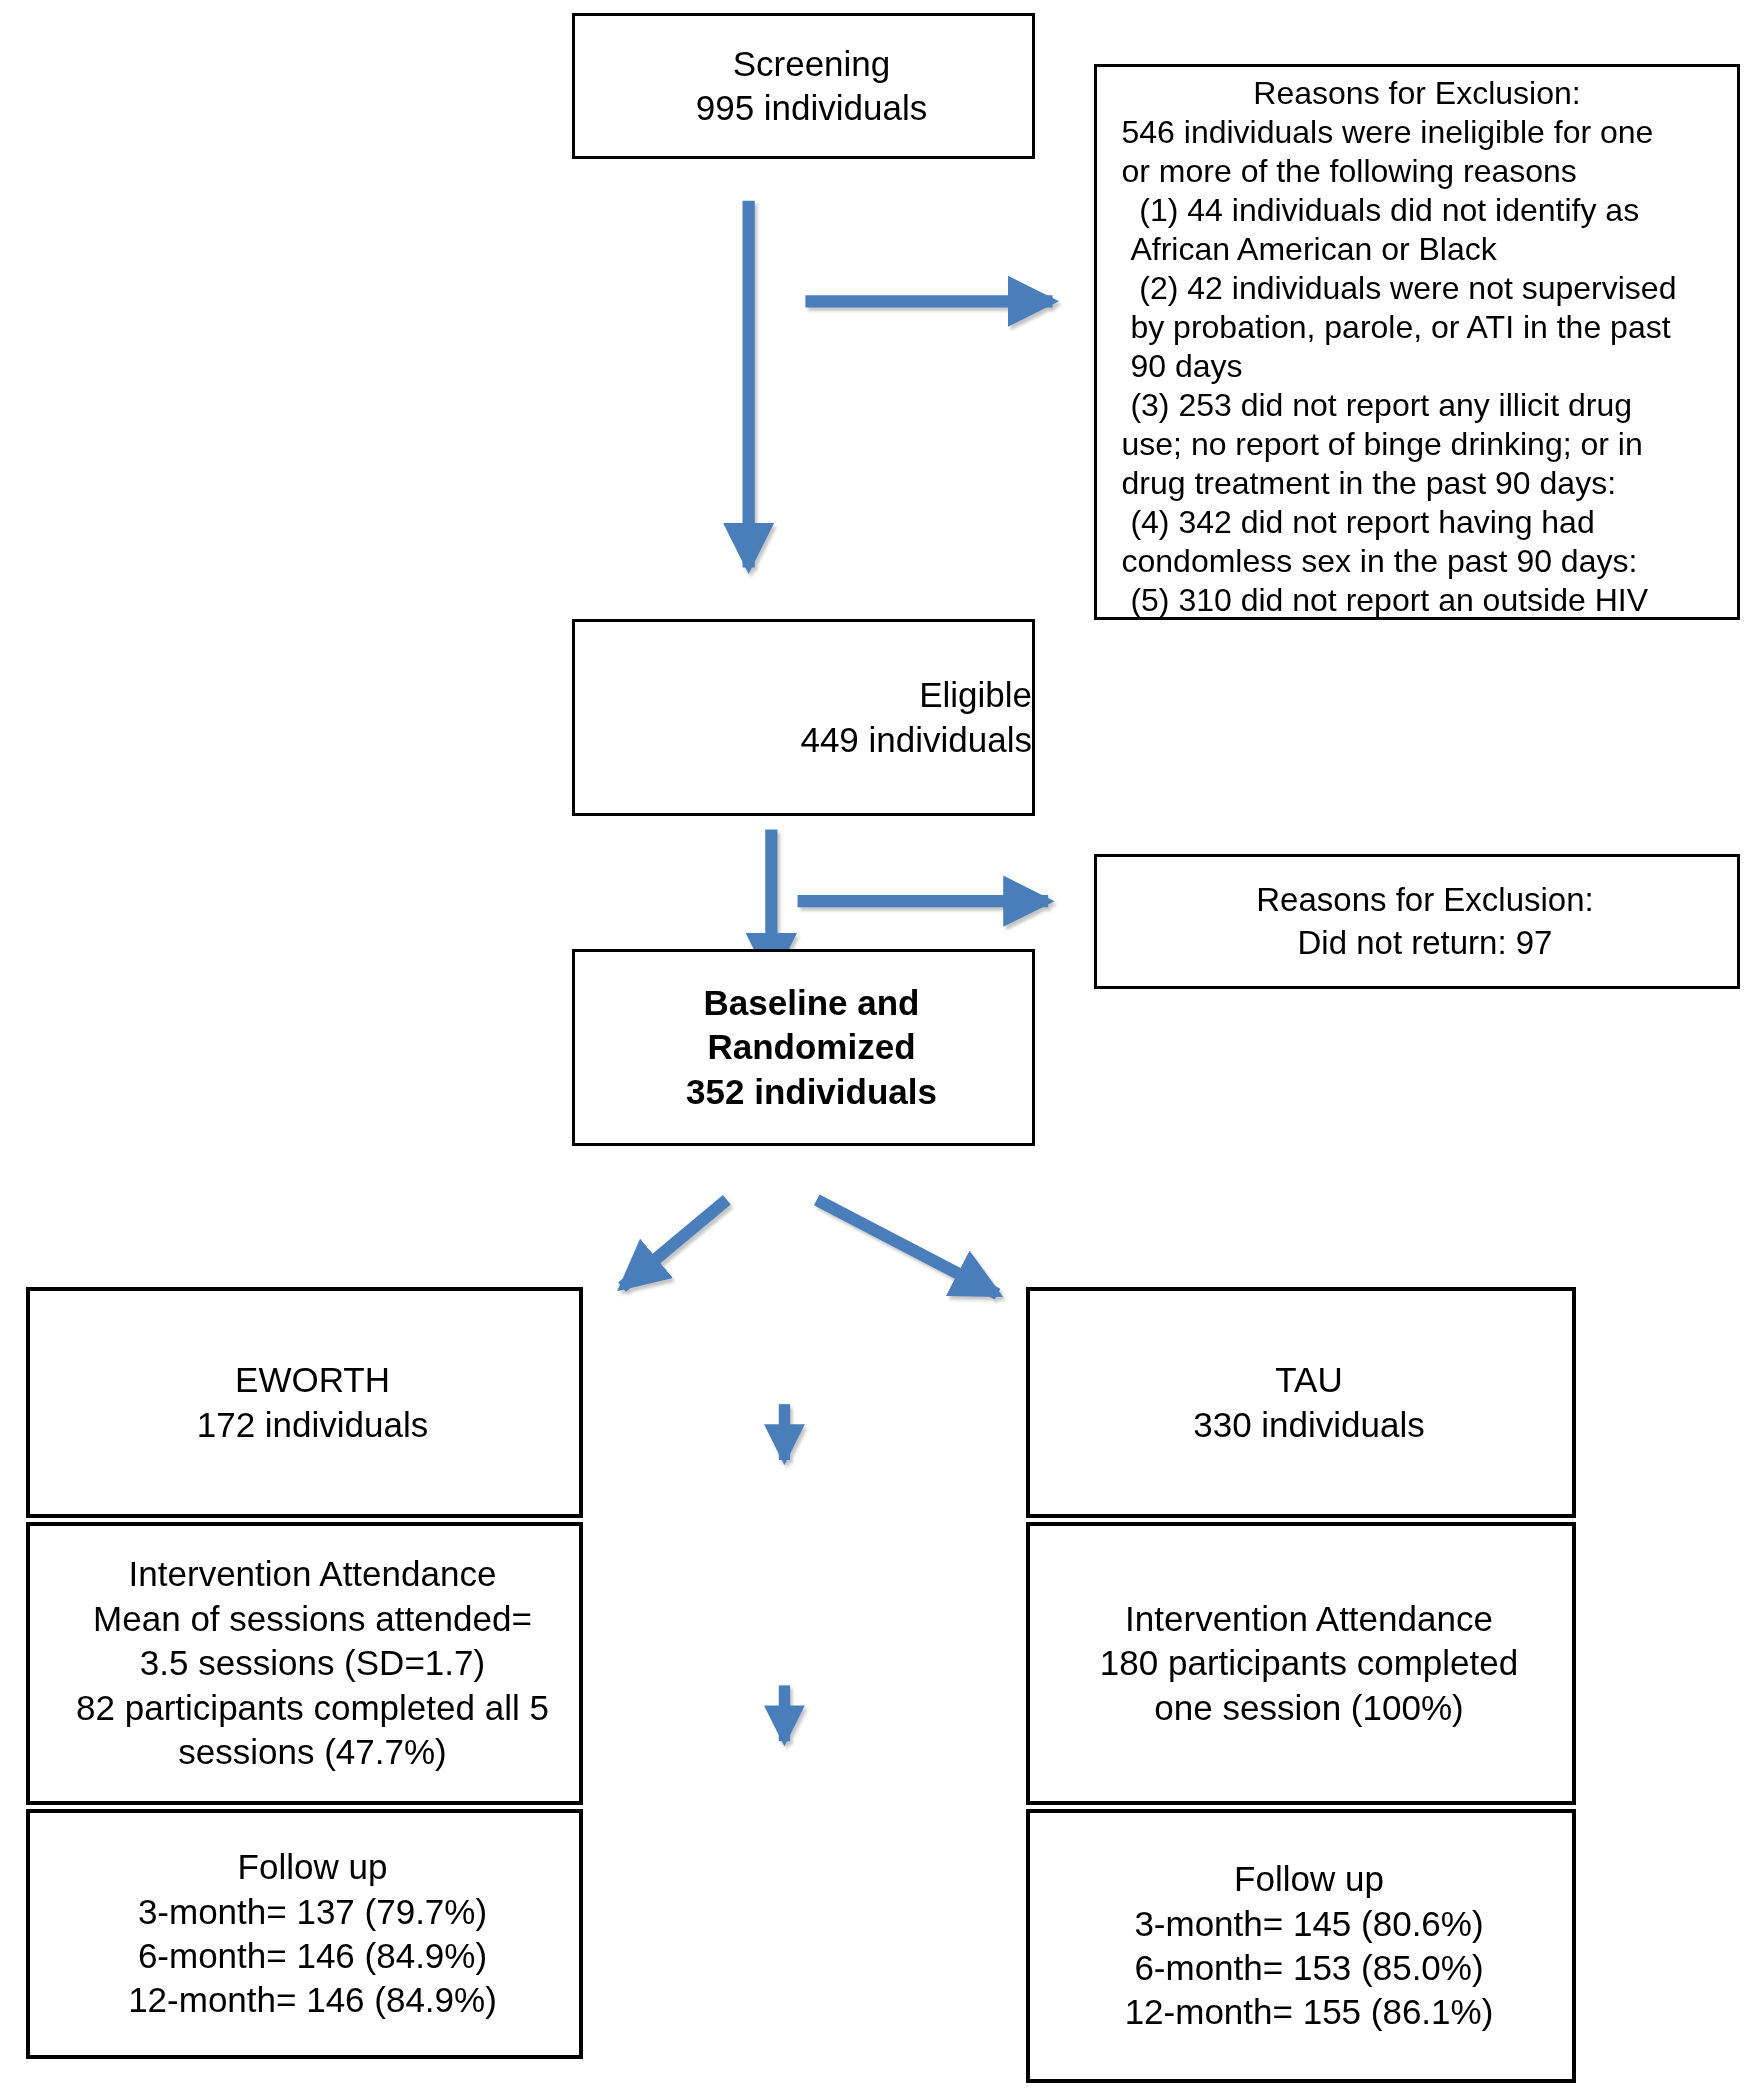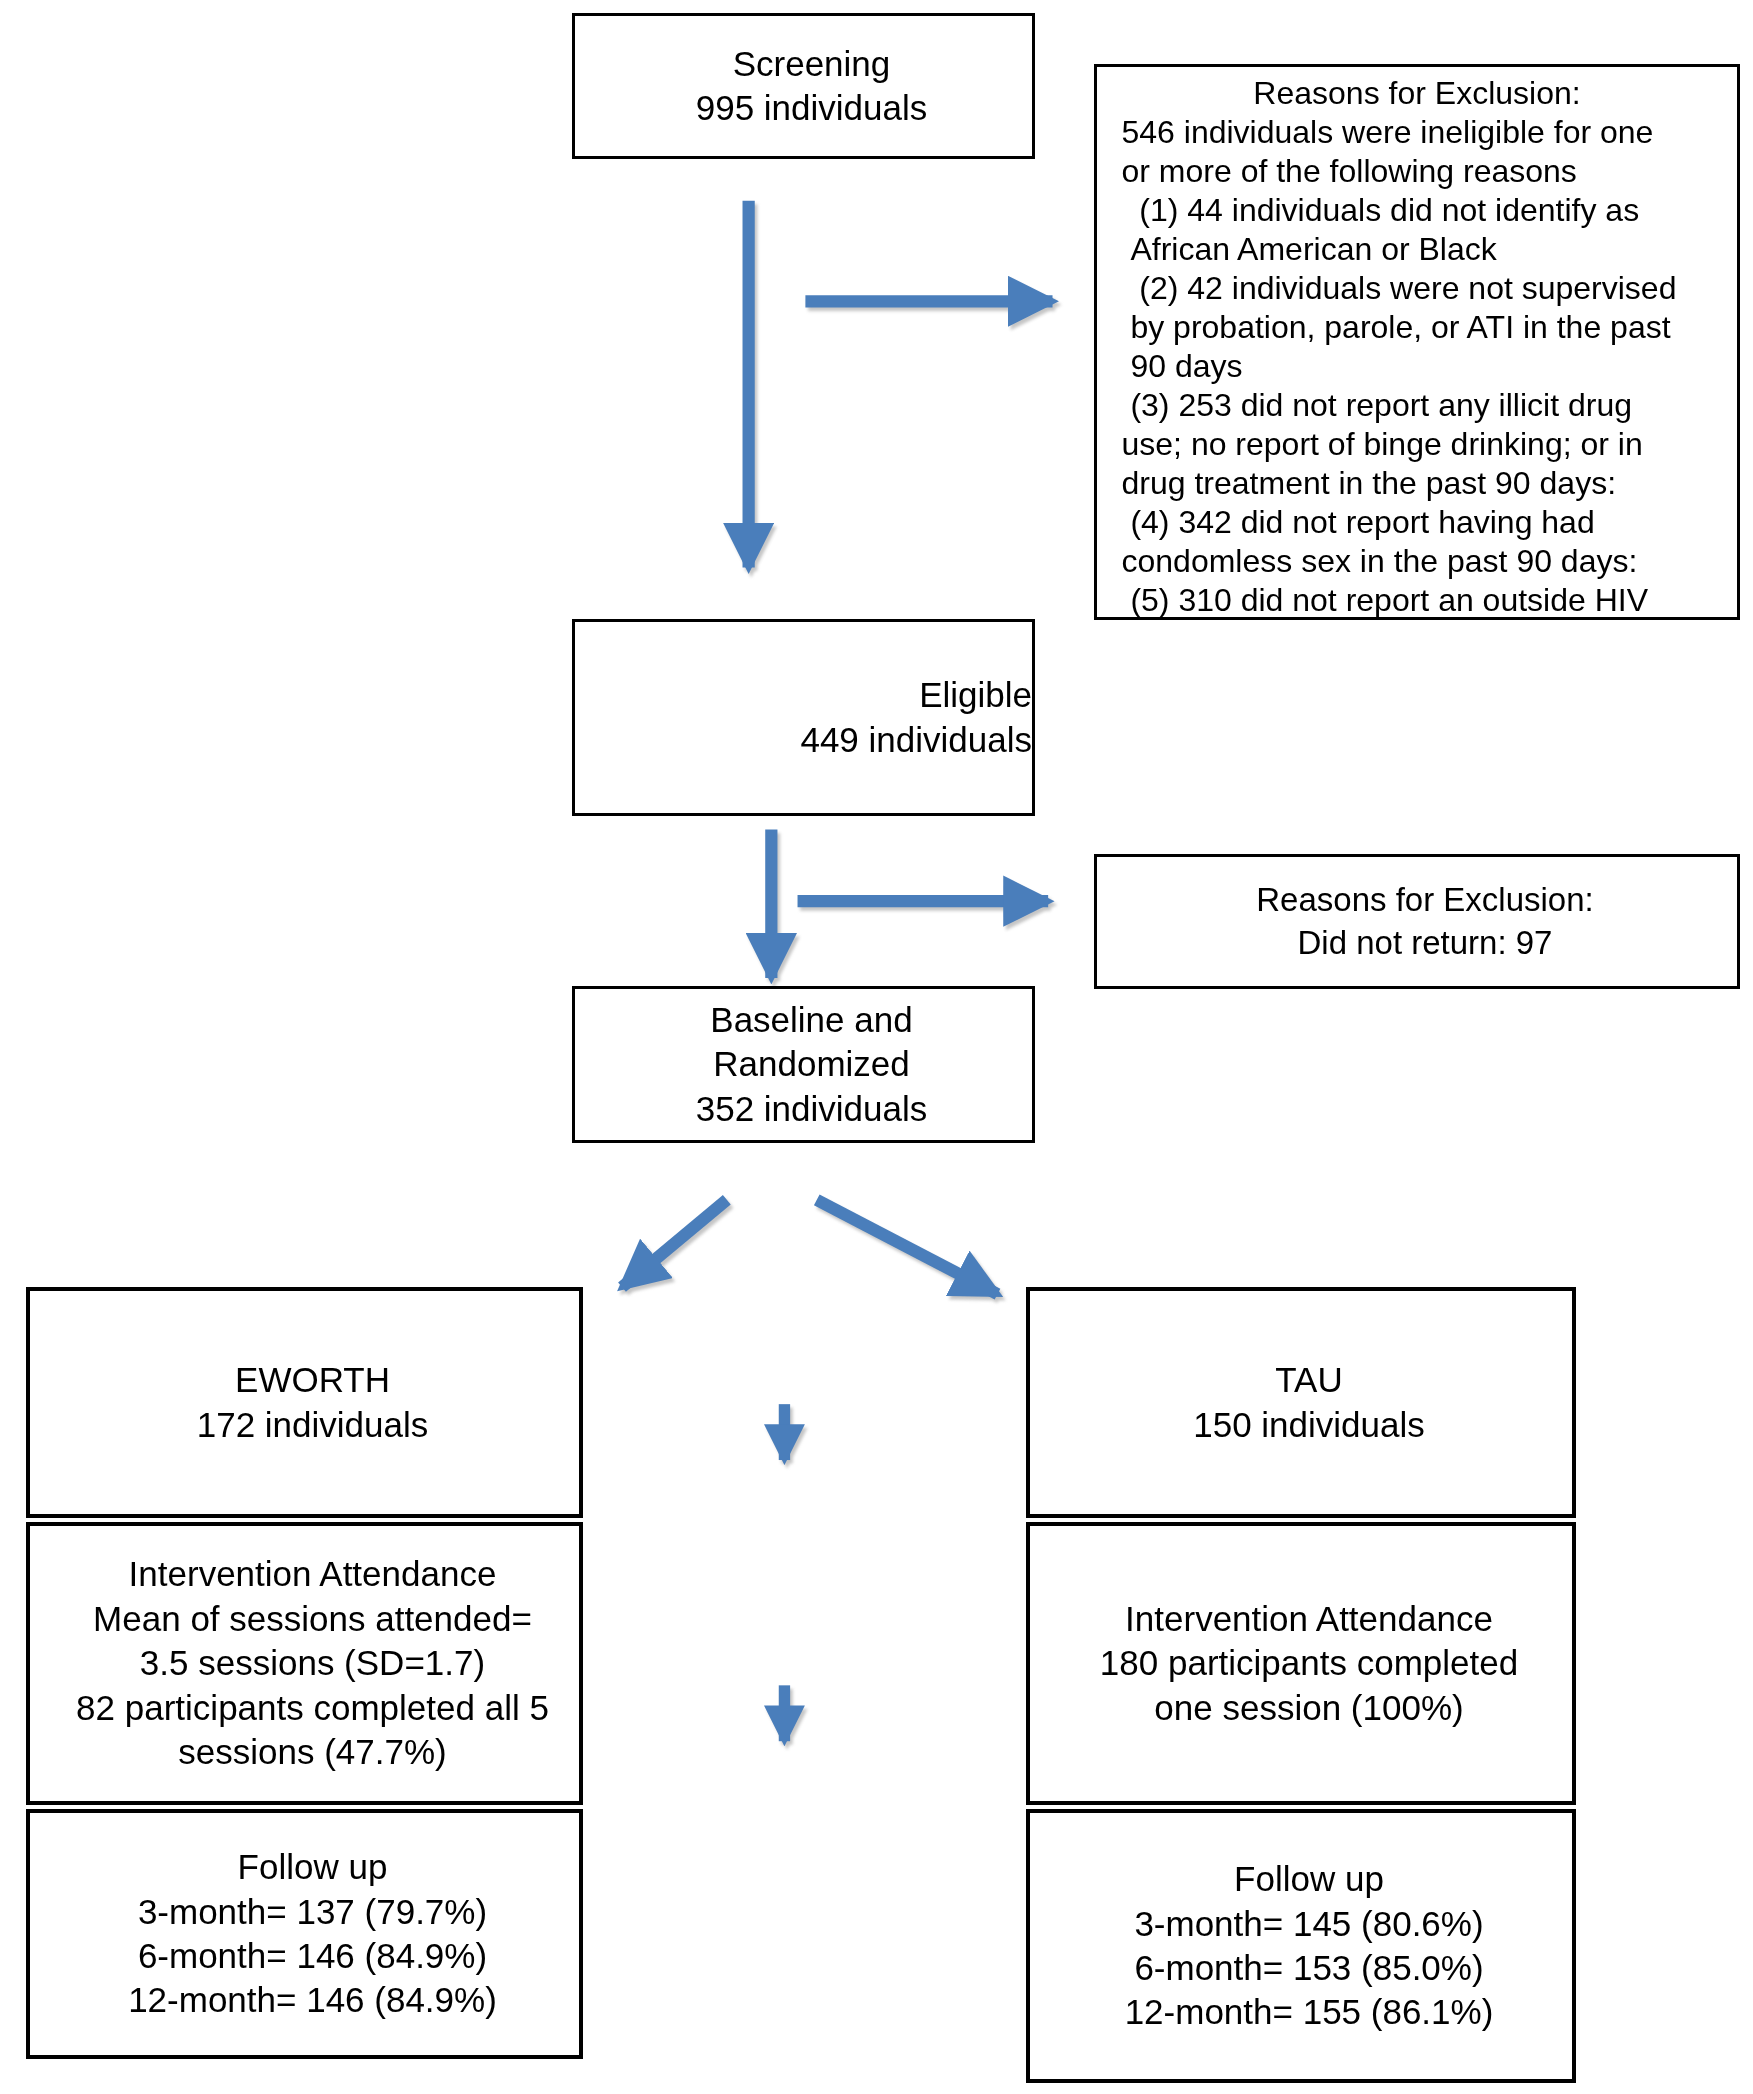--- a/index.html
+++ b/index.html
@@ -30,21 +30,21 @@
     white-space: pre-line;
     font-size: 35px;
     line-height: 1.27;
     padding-left: 16px;
   }
   .col-box { border-width: 4.4px; }
 
   
   #box-screening { left: 572px; top: 13px;  width: 463px; height: 146px; }
   #box-eligible  { left: 572px; top: 619px; width: 463px; height: 197px; text-align: right; }
-  #box-baseline  { left: 572px; top: 986px; width: 463px; height: 157px; }
+  #box-baseline  { left: 572px; top: 949px; width: 463px; height: 197px; font-weight: bold; }
 
   
   #box-exclusion1 { left: 1094px; top: 64px;  width: 646px; height: 556px;
                     justify-content: flex-start; padding: 7px 24.5px 0 24.5px; }
   #box-exclusion1 .excl-title { font-size: 32px; line-height: 39px; text-align: center; }
   #box-exclusion1 .excl-body  { font-size: 32px; line-height: 39px; text-align: left;
                                 white-space: pre-wrap; }
   #box-exclusion2 { left: 1094px; top: 854px; width: 646px; height: 135px; }
   #box-exclusion2 .txt { font-size: 33px; line-height: 1.28; }
 
@@ -148,21 +148,21 @@
 
   <div class="box col-box" id="box-eworth-followup">
     <div class="txt">Follow up
 3-month= 137 (79.7%)
 6-month= 146 (84.9%)
 12-month= 146 (84.9%)</div>
   </div>
 
   <div class="box col-box" id="box-tau">
     <div class="txt">TAU
-150 individuals</div>
+330 individuals</div>
   </div>
 
   <div class="box col-box" id="box-tau-attend">
     <div class="txt">Intervention Attendance
 180 participants completed
 one session (100%)</div>
   </div>
 
   <div class="box col-box" id="box-tau-followup">
     <div class="txt">Follow up

